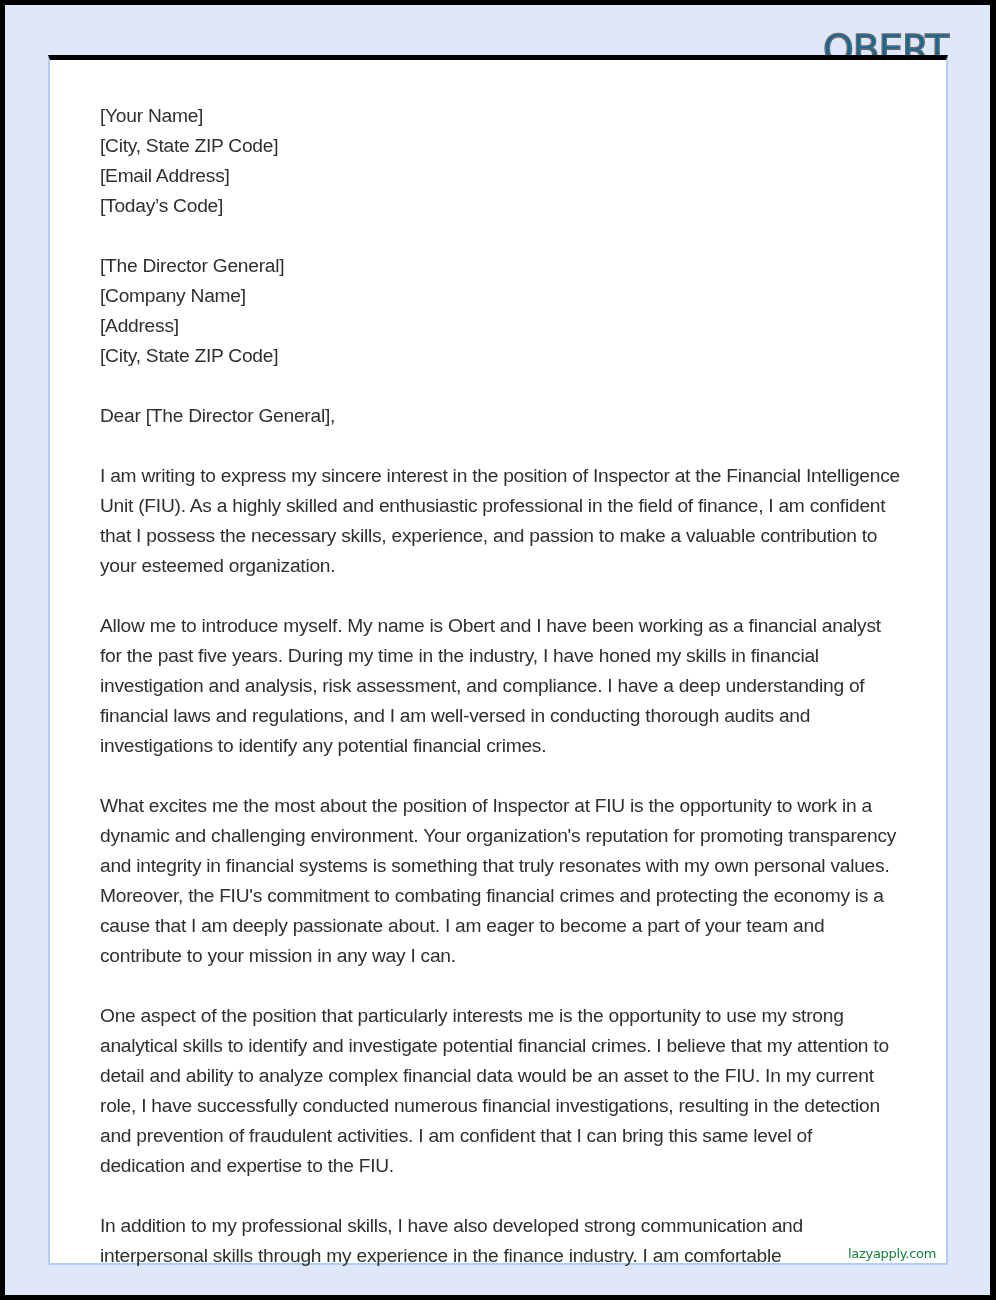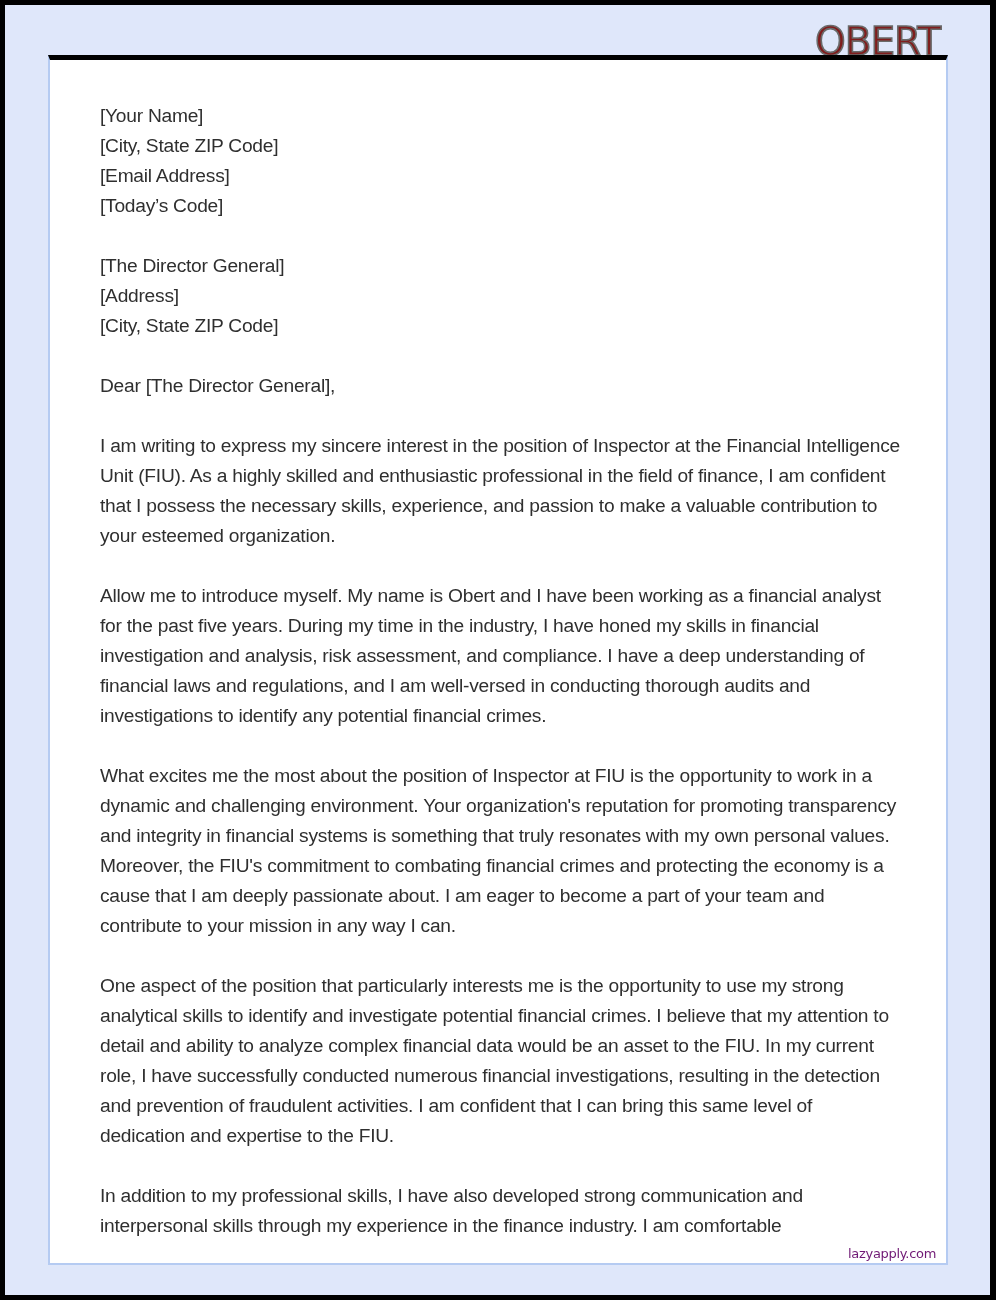--- a/index.html
+++ b/index.html
@@ -8,56 +8,57 @@
     background: #000;
     font-family: "Liberation Sans", sans-serif;
   }
   .frame {
     position: absolute; left: 5px; top: 5px; width: 985px; height: 1290px;
     background: #dfe7fa; overflow: hidden;
   }
   .title {
     position: absolute; left: 806px; top: 10px; height: 46px; line-height: 46px;
     font-family: "DejaVu Sans", sans-serif; font-size: 39px; letter-spacing: -1px;
-    color: #7f1d1d; -webkit-text-stroke: 1.6px #6a6a6a; margin: 4px; font-weight: normal;
+    color: #0369a1; -webkit-text-stroke: 1.6px #6a6a6a; margin: 12px; font-weight: normal;
   }
   .page {
     position: absolute; left: 43px; top: 50px; width: 896px; height: 1203px;
     background: #fff; border-top: 5px solid #000;
     border-left: 2px solid #b5cbf2; border-right: 2px solid #b5cbf2; border-bottom: 2px solid #b5cbf2;
   }
   .letter {
     position: absolute; left: 95px; top: 92px; width: 800px;
     font-size: 19.2px; line-height: 30px; color: #2f2f2f;
     font-family: "Liberation Sans", sans-serif; letter-spacing: -0.25px;
   }
   .letter p { margin: 4px 0 30px 0; }
   .letter .line { display: block; }
   .watermark {
     position: absolute; left: 843px; top: 1241px; font-size: 13px; line-height: 16px;
-    color: #701a75; font-family: "DejaVu Sans", sans-serif; letter-spacing: -0.3px;
+    color: #15803d; font-family: "DejaVu Sans", sans-serif; letter-spacing: -0.3px;
   }
 </style>
 </head>
 <body>
 
 <div class="frame">
   <h1 class="title">OBERT</h1>
 
   <div class="page"></div>
 
   <div class="letter">
     <p>
       <span class="line">[Your Name]</span>
       <span class="line">[City, State ZIP Code]</span>
       <span class="line">[Email Address]</span>
       <span class="line">[Today’s Code]</span>
     </p>
     <p>
       <span class="line">[The Director General]</span>
+      <span class="line">[Company Name]</span>
       <span class="line">[Address]</span>
       <span class="line">[City, State ZIP Code]</span>
     </p>
     <p>Dear [The Director General],</p>
     <p>I am writing to express my sincere interest in the position of Inspector at the Financial Intelligence Unit (FIU). As a highly skilled and enthusiastic professional in the field of finance, I am confident that I possess the necessary skills, experience, and passion to make a valuable contribution to your esteemed organization.</p>
     <p>Allow me to introduce myself. My name is Obert and I have been working as a financial analyst for the past five years. During my time in the industry, I have honed my skills in financial investigation and analysis, risk assessment, and compliance. I have a deep understanding of financial laws and regulations, and I am well-versed in conducting thorough audits and investigations to identify any potential financial crimes.</p>
     <p>What excites me the most about the position of Inspector at FIU is the opportunity to work in a dynamic and challenging environment. Your organization's reputation for promoting transparency and integrity in financial systems is something that truly resonates with my own personal values. Moreover, the FIU's commitment to combating financial crimes and protecting the economy is a cause that I am deeply passionate about. I am eager to become a part of your team and contribute to your mission in any way I can.</p>
     <p>One aspect of the position that particularly interests me is the opportunity to use my strong analytical skills to identify and investigate potential financial crimes. I believe that my attention to detail and ability to analyze complex financial data would be an asset to the FIU. In my current role, I have successfully conducted numerous financial investigations, resulting in the detection and prevention of fraudulent activities. I am confident that I can bring this same level of dedication and expertise to the FIU.</p>
     <p>In addition to my professional skills, I have also developed strong communication and interpersonal skills through my experience in the finance industry. I am comfortable</p>
   </div>

